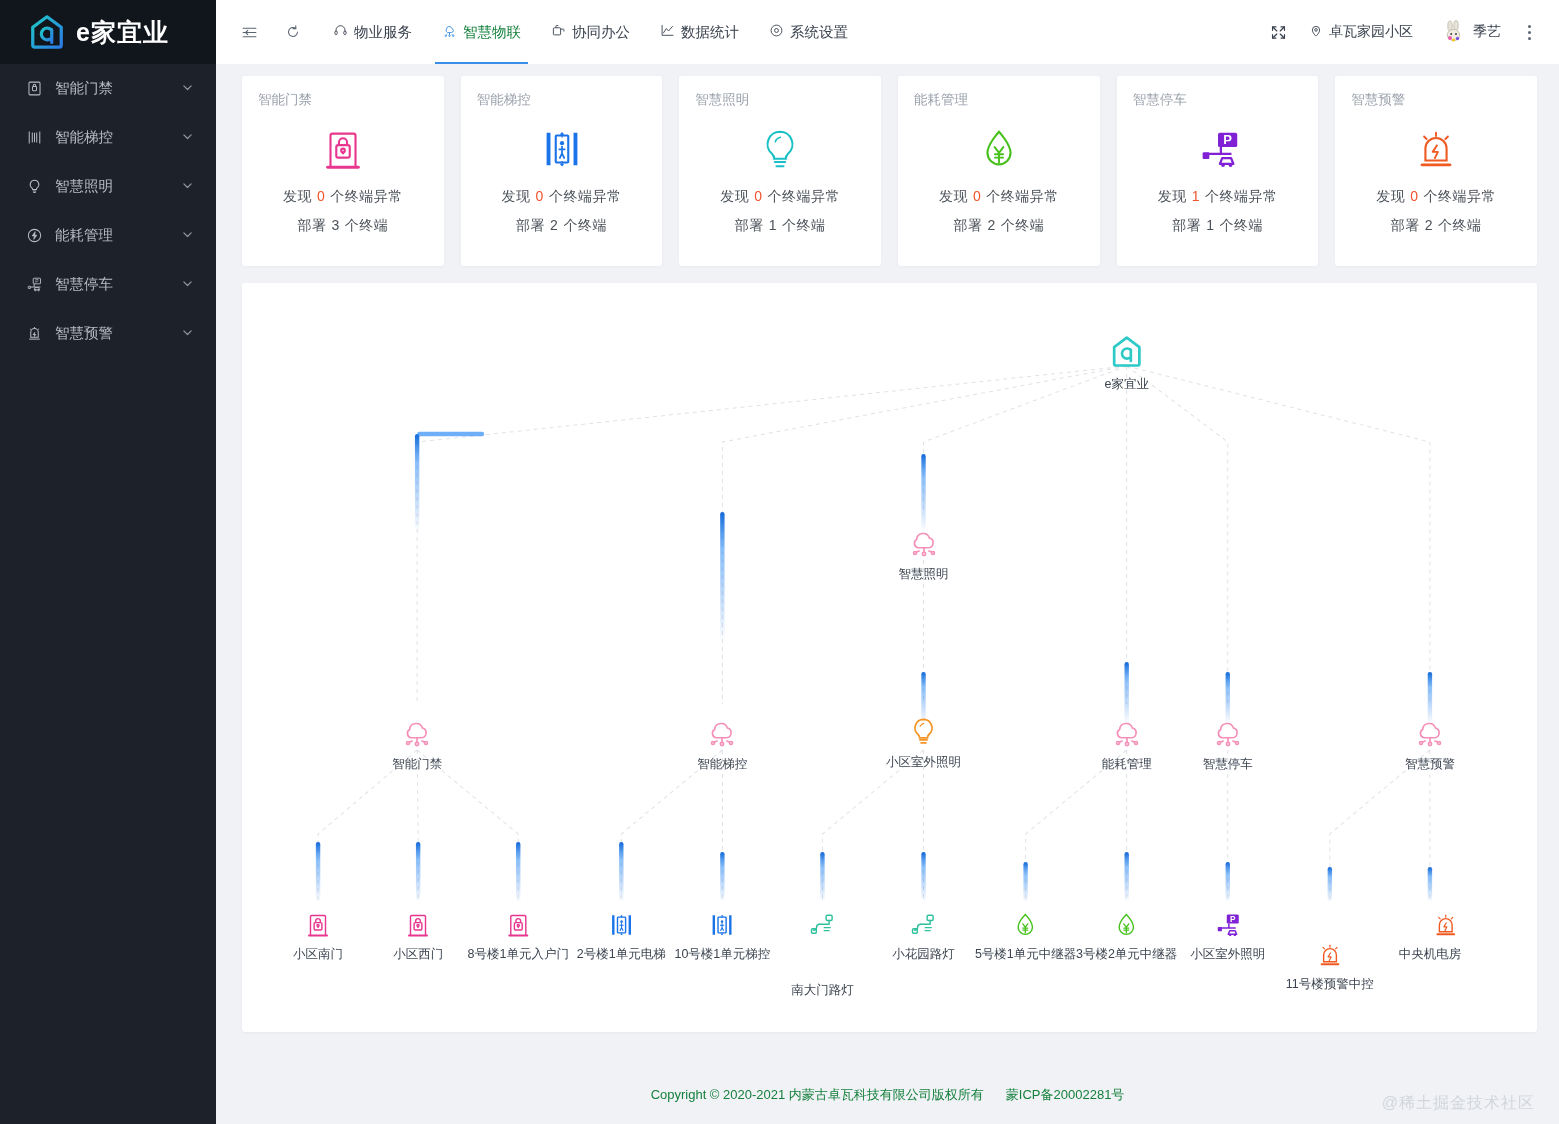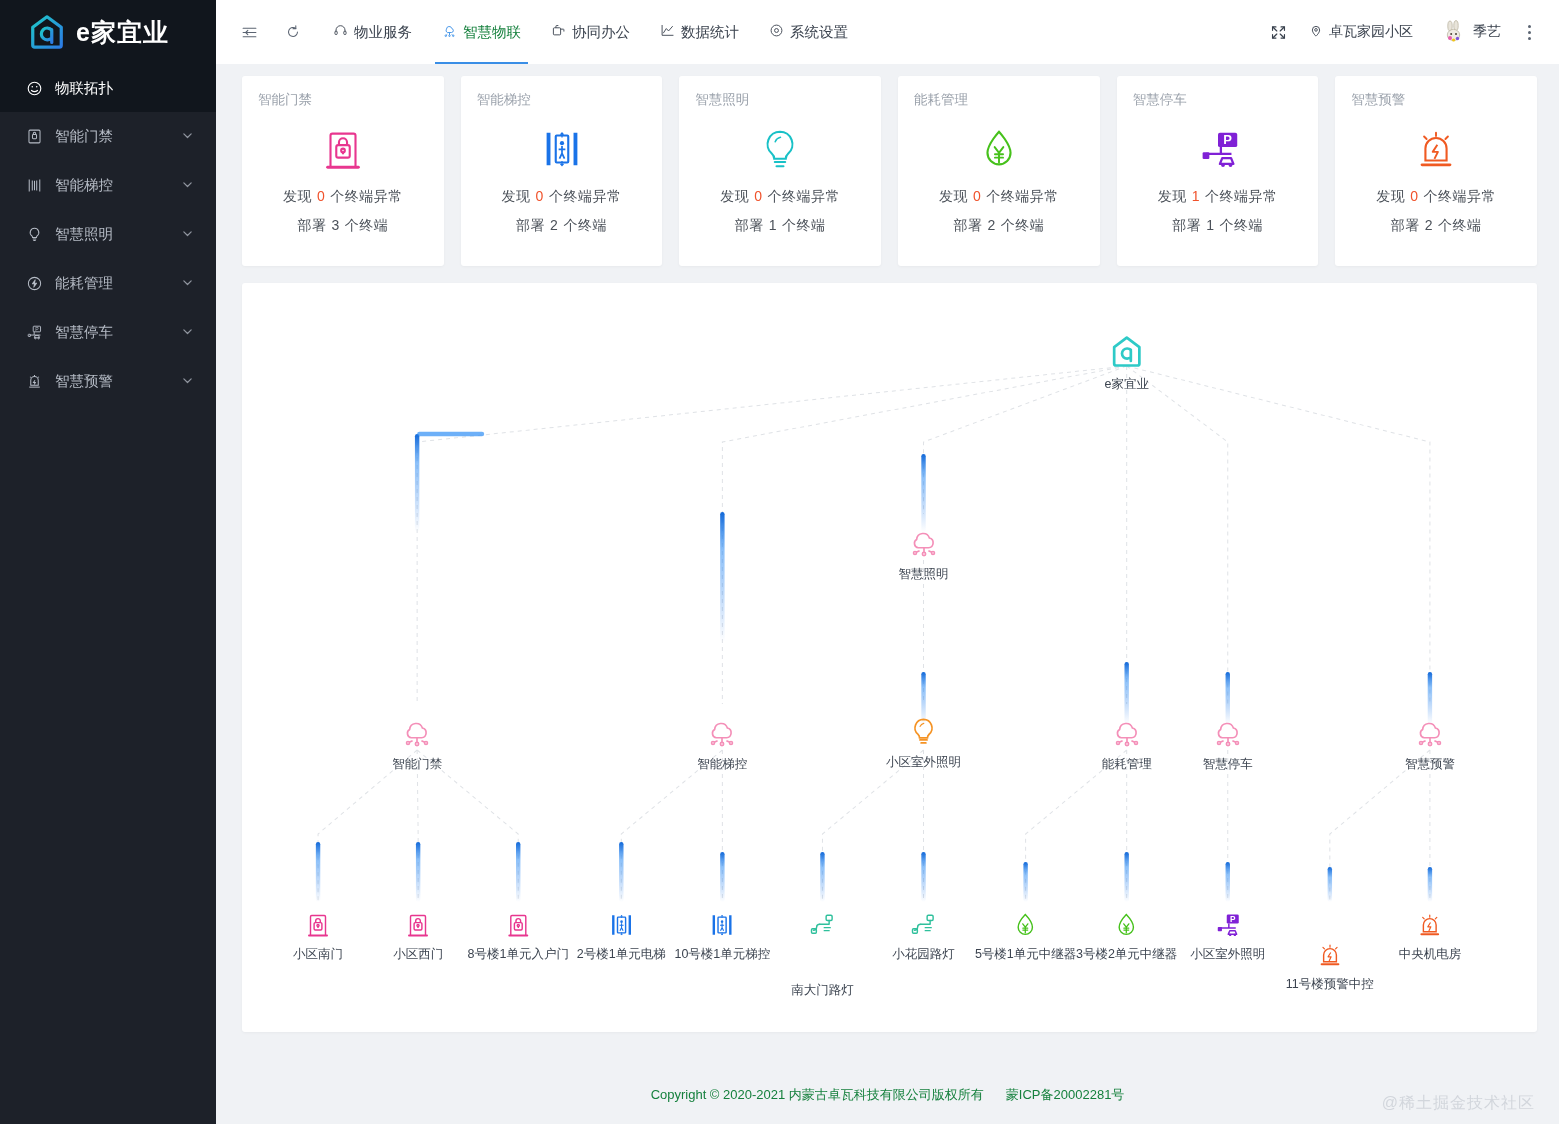--- a/index.html
+++ b/index.html
@@ -119,31 +119,20 @@
                 <stop offset="100%" stop-color="#2c7be5"></stop>
           </linearGradient>
             </defs>
           <path d="M20 4 L35 15 L35 34 Q35 36 33 36 L7 36 Q5 36 5 34 L5 15 Z" fill="none" stroke="url(#lg1)" stroke-width="3.4" stroke-linejoin="round"></path>
           <path d="M25 18 a6.2 6.2 0 1 0 0 8 M25 17.5 L25 31" fill="none" stroke="url(#lg1)" stroke-width="3.4" stroke-linecap="round"></path>
         </svg>
       </span>
       <span class="brand-text">e家宜业</span>
     </div>
 
-    <div class="nav-active">
-      <span class="nav-ico">
-        <svg viewBox="0 0 20 20" width="17" height="17" fill="none" stroke="#ffffff" stroke-width="1.3">
-          <circle cx="10" cy="10" r="7.4"></circle>
-            <circle cx="7.4" cy="8" r=".9" fill="#fff" stroke="none"></circle>
-          <circle cx="12.6" cy="8" r=".9" fill="#fff" stroke="none"></circle>
-          <path d="M6.5 12.3 Q10 15.2 13.5 12.3" stroke-linecap="round"></path>
-        </svg>
-      </span>
-      <span class="nav-label">物联拓扑</span>
-    </div>
 
     <div class="nav-item">
       <span class="nav-ico">
         <svg viewBox="0 0 20 20" width="17" height="17" fill="none" stroke="#b6bcc6" stroke-width="1.2">
           <rect x="3.5" y="2.5" width="13" height="15" rx="1.2"></rect>
           <rect x="7.6" y="7.6" width="4.8" height="5" rx="1"></rect>
           <path d="M8.6 7.6 V6.4 a1.4 1.4 0 0 1 2.8 0 V7.6"></path>
         </svg>
       </span>
       <span class="nav-label">智能门禁</span>
@@ -692,21 +681,21 @@
             </div>
             <div class="node leaf" style="left: 84.0031%; top: 657px;">
               <span><svg viewBox="0 0 40 40" width="30" height="30" fill="none" stroke="#f05a22" stroke-width="1.9">
         <path d="M11.5 29 V20 a8.5 8.5 0 0 1 17 0 V29 z"></path>
         <path d="M8.8 32.4 h22.4" stroke-width="2.6" stroke-linecap="round"></path>
         <path d="M21 16.6 L17.4 22.4 h4.1 l-2.7 5.5" stroke-width="1.6" stroke-linejoin="round"></path>
         <path d="M20 6.8 V9.6 M10.6 9.9 l2 2 M29.4 9.9 l-2 2" stroke-width="1.6" stroke-linecap="round"></path>
                 </svg></span>
               <span class="nlabel">11号楼预警中控</span>
             </div>
-            <div class="node leaf" style="left: 91.7311%; top: 627px;">
+            <div class="node leaf" style="left: 91.7311%; top: 627px; align-items: flex-end;">
               <span><svg viewBox="0 0 40 40" width="30" height="30" fill="none" stroke="#f05a22" stroke-width="1.9">
         <path d="M11.5 29 V20 a8.5 8.5 0 0 1 17 0 V29 z"></path>
         <path d="M8.8 32.4 h22.4" stroke-width="2.6" stroke-linecap="round"></path>
         <path d="M21 16.6 L17.4 22.4 h4.1 l-2.7 5.5" stroke-width="1.6" stroke-linejoin="round"></path>
         <path d="M20 6.8 V9.6 M10.6 9.9 l2 2 M29.4 9.9 l-2 2" stroke-width="1.6" stroke-linecap="round"></path>
                 </svg></span>
               <span class="nlabel">中央机电房</span>
             </div>
           </div>
       </section>

